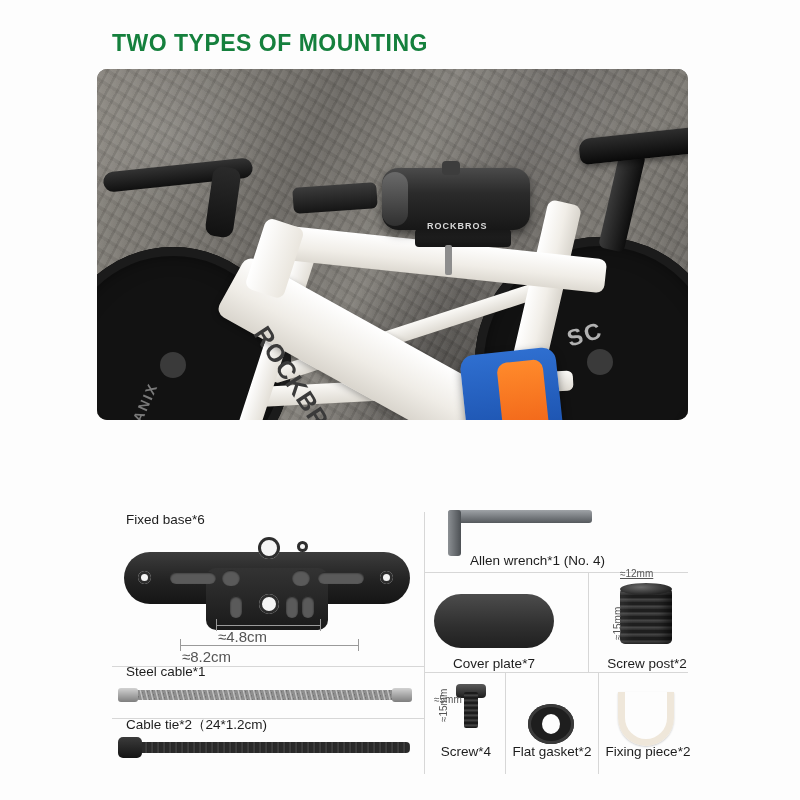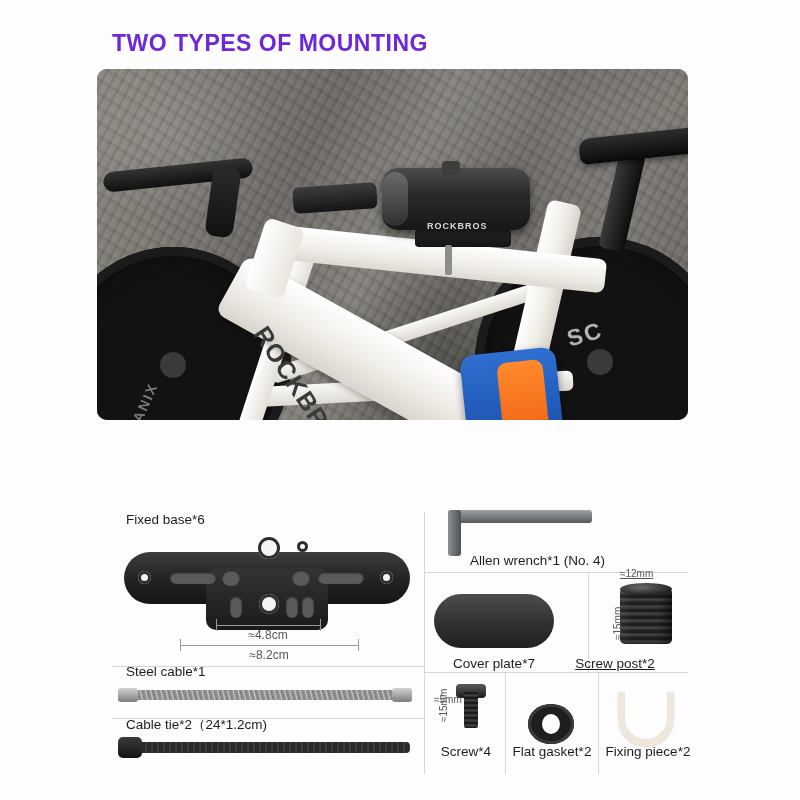--- a/index.html
+++ b/index.html
@@ -21,21 +21,21 @@
     inset: 0;
     background: #fdfdfd;
   }
 
   
   .heading {
     position: absolute;
     font-weight: bold;
     font-size: 23px;
     letter-spacing: 0.5px;
-    color: #6d28d9;
+    color: #15803d;
   }
   #heading-mounting { left: 112px; top: 30px; }
   #heading-accessories { left: 112px; top: 462px; }
 
   
   .photo {
     position: absolute;
     left: 97px;
     top: 69px;
     width: 591px;
@@ -350,23 +350,23 @@
     height: 1px;
     background: #9a9a9a;
   }
   .dim-tick {
     position: absolute;
     width: 1px;
     background: #9a9a9a;
   }
   .dim-text {
     position: absolute;
-    font-size: 12px;
+    font-size: 15px;
     color: #555;
-    text-align: center;
+    text-align: left;
   }
 
   
   #allen-wrench {
     position: absolute;
     left: 440px; top: 510px;
     width: 152px; height: 46px;
   }
   #allen-long {
     position: absolute;
@@ -611,21 +611,21 @@
   </div>
   <div class="acc-label" style="left:470px; top:553px;">Allen wrench*1 (No. 4)</div>
 
   <div id="cover-plate"></div>
   <div class="acc-label center" style="left:434px; top:656px; width:120px;">Cover plate*7</div>
 
   <div id="screw-post"></div>
   <div id="screw-post-top"></div>
   <div class="dim-label-small" style="left:620px; top:568px;text-decoration:underline;">≈12mm</div>
   <div class="dim-label-vert" style="left:612px; top:640px;">≈15mm</div>
-  <div class="acc-label center" style="left:566px; top:656px; width:98px;text-decoration:underline;">Screw post*2</div>
+  <div class="acc-label center" style="left:598px; top:656px; width:98px;">Screw post*2</div>
 
   <div id="screw-head"></div>
   <div id="screw-body"></div>
   <div class="dim-label-vert" style="left:438px; top:722px;">≈15mm</div>
   <div class="acc-label center" style="left:428px; top:744px; width:76px;">Screw*4</div>
 
   <div id="flat-gasket"></div>
   <div id="flat-gasket-hole"></div>
   <div class="dim-label-small" style="left:434px; top:694px;">≈5mm</div>
   <div class="acc-label center" style="left:506px; top:744px; width:92px;">Flat gasket*2</div>

